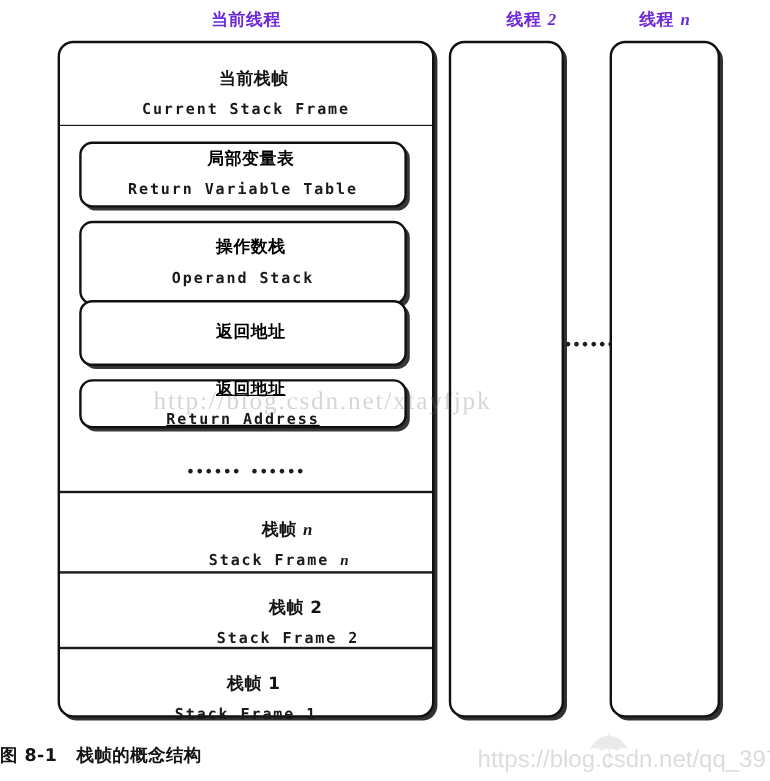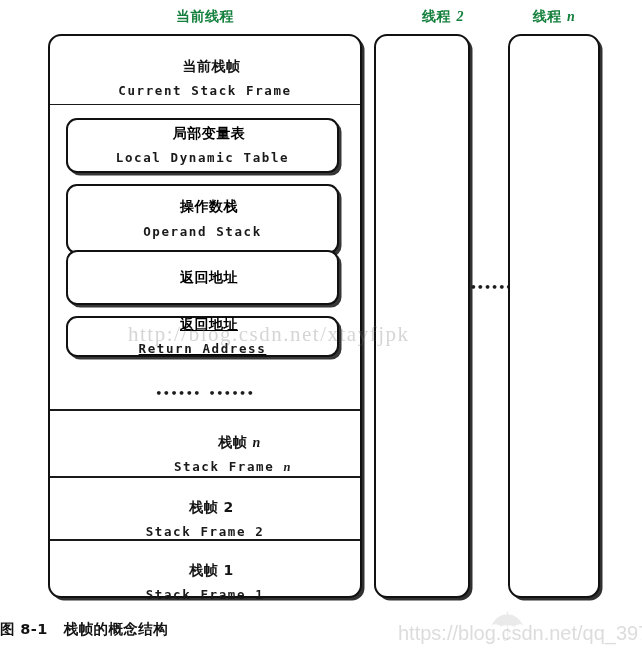--- a/index.html
+++ b/index.html
@@ -21,21 +21,21 @@
     width: 642px;
     height: 651px;
   }
 
   
   .col-header {
     position: absolute;
     text-align: center;
     font-size: 14px;
     font-weight: bold;
-    color: #15803d;
+    color: #6d28d9;
     letter-spacing: 0.5px;
     white-space: nowrap;
     font-family: "DejaVu Sans", "Liberation Sans", sans-serif;
   }
   .col-header .ital {
     font-style: italic;
     font-family: "Liberation Serif", "DejaVu Serif", serif;
     font-weight: bold;
   }
   #hdr-current { left: 48px;  top: 8px;  width: 314px; }
@@ -209,21 +209,21 @@
 
     <div class="row-label" style="top:22px;">
       <div class="cn">当前栈帧</div>
       <div class="en">Current Stack Frame</div>
     </div>
 
     <div class="divider" style="top:68px;"></div>
 
     <div class="sub-box" id="part-local-variable-table" style="top:82px; height:55px;">
       <div class="cn">局部变量表</div>
-      <div class="en">Local Dynamic Table</div>
+      <div class="en">Return Variable Table</div>
     </div>
 
     <div class="sub-box" id="part-operand-stack" style="top:148px; height:70px;">
       <div class="cn">操作数栈</div>
       <div class="en">Operand Stack</div>
     </div>
 
     <div class="sub-box" id="part-dynamic-linking" style="top:214px; height:55px;">
       <div class="cn">返回地址</div>
     </div>
@@ -237,21 +237,21 @@
 
     <div class="divider thick" style="top:373px;"></div>
 
     <div class="row-label" style="top:398px;margin-left:28px;">
       <div class="cn"><span>栈帧</span>&nbsp;<span class="ital-s">n</span></div>
       <div class="en"><span>Stack Frame</span>&nbsp;<span class="ital-s">n</span></div>
     </div>
 
     <div class="divider thick" style="top:440px;"></div>
 
-    <div class="row-label" style="top:463px;">
+    <div class="row-label" style="top:463px;margin-left:35px;">
       <div class="cn"><span>栈帧</span>&nbsp;<span>2</span></div>
       <div class="en"><span>Stack Frame</span>&nbsp;<span>2</span></div>
     </div>
 
     <div class="divider thick" style="top:503px;"></div>
 
     <div class="row-label" style="top:526px;">
       <div class="cn"><span>栈帧</span>&nbsp;<span>1</span></div>
       <div class="en"><span>Stack Frame</span>&nbsp;<span>1</span></div>
     </div>

